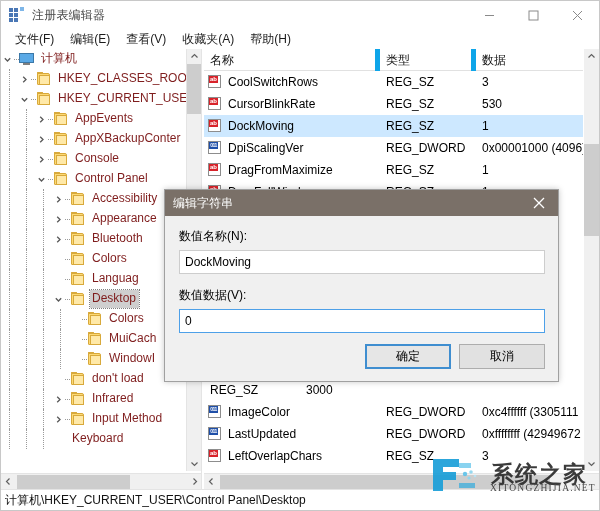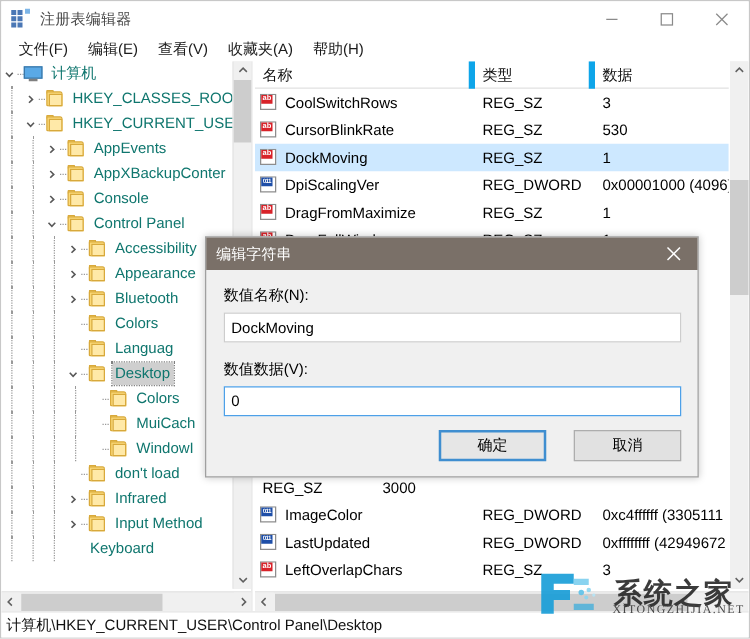--- a/index.html
+++ b/index.html
@@ -82,21 +82,21 @@
     background: #ffffff;
     overflow: hidden;
   }
 
   
   .tree {
     position: absolute; top: 0; left: 0;
     width: 186px; height: 422px;
     overflow: hidden;
     font-size: 12px;
-    color: #0f766e;
+    color: #7f1d1d;
   }
   .tnode {
     position: relative;
     height: 20px;
     display: flex; align-items: center;
     white-space: nowrap;
   }
   .tnode.sel .tlabel {
     background: #cfcfcf;
     outline: 1px dotted #808080;
@@ -307,21 +307,21 @@
     border: 1px solid #cdcdcd;
     background: #ffffff;
     font-size: 12px; color: #000;
     padding: 0 5px; outline: none;
     font-family: inherit;
   }
   .dlg-input.focused { border: 1px solid #4da0e8; }
   .dlg-gap { height: 13px; }
   .dlg-btns {
     position: absolute; right: 13px; bottom: 12px;
-    display: flex; gap: 22px; margin-left: 36px;
+    display: flex; gap: 8px; margin-left: 36px;
   }
   .dlg-btn {
     width: 86px; height: 25px;
     font-size: 12px; color: #000;
     background: #e1e1e1;
     border: 1px solid #adadad;
     display: flex; align-items: center; justify-content: center;
     font-family: inherit;
   }
   .dlg-btn.primary { border: 2px solid #3f8ed0; background: #e6e6e6; }

